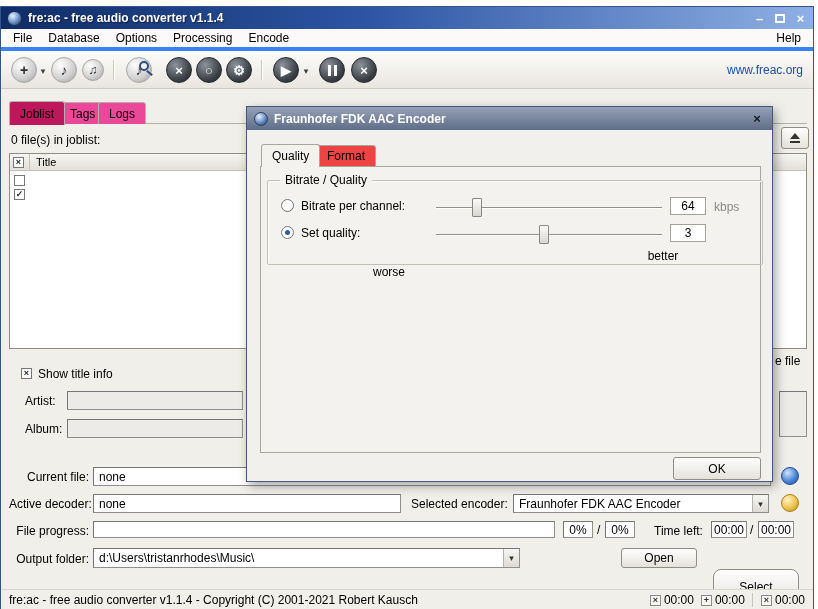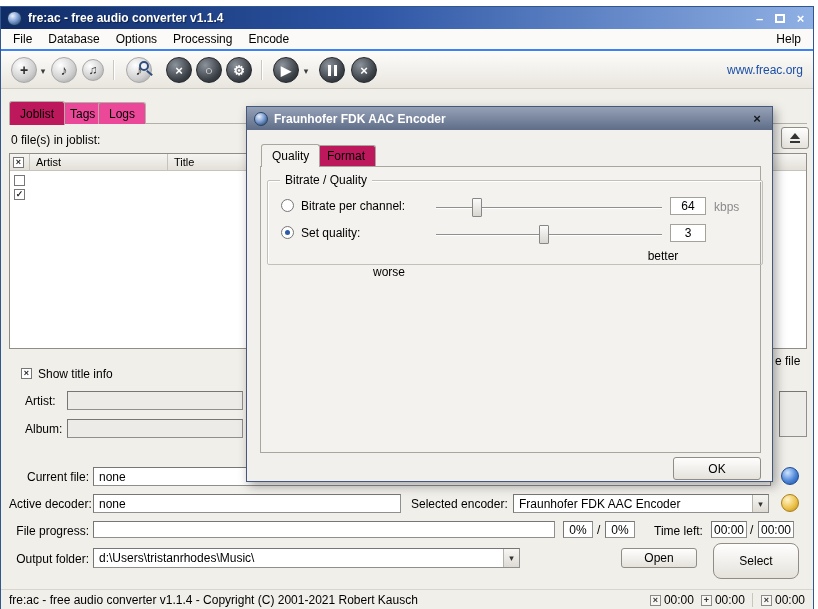--- a/index.html
+++ b/index.html
@@ -8,21 +8,21 @@
 
   
   .titlebar{position:absolute;top:0;left:0;right:0;height:22px;background:linear-gradient(to right,#102c66,#2d55a4 45%,#8fb0e4);display:flex;align-items:center;padding:0 6px;color:#fff;}
   .app-logo{width:15px;height:15px;border-radius:50%;background:radial-gradient(circle at 35% 30%,#eaf1fc,#7d9fd4 45%,#33567e 82%);border:1px solid #1c3458;margin-right:6px;flex:none;}
   .title-text{font-weight:bold;text-shadow:1px 1px 1px rgba(0,0,0,.45);white-space:nowrap;}
   .win-controls{margin-left:auto;display:flex;gap:9px;align-items:center;}
   .win-controls .wc{width:13px;text-align:center;font-weight:bold;font-size:13px;line-height:13px;}
   .maxbox{display:inline-block;width:10px;height:9px;border:2px solid #fff;}
 
   
-  .menubar{position:absolute;top:22px;left:0;right:0;height:22px;background:#fbfaf8;border-bottom:2px solid #3b82f6;display:flex;align-items:center;padding:0 4px;}
+  .menubar{position:absolute;top:22px;left:0;right:0;height:22px;background:#fbfaf8;border-bottom:4px solid #3b82f6;display:flex;align-items:center;padding:0 4px;}
   .menu-item{padding:3px 8px;white-space:nowrap;}
   .menu-help{margin-left:auto;padding:3px 8px;}
 
   
   .toolbar{position:absolute;top:44px;left:0;right:0;height:38px;background:linear-gradient(#fdfcfa,#e9e6df);border-bottom:1px solid #cfccc3;}
   .ticon{position:absolute;width:26px;height:26px;border-radius:50%;top:6px;display:flex;align-items:center;justify-content:center;font-weight:bold;}
   .ticon.light{background:radial-gradient(circle at 35% 30%,#ffffff,#cfcfcf 60%,#9b9b9b);color:#2e2e2e;border:1px solid #a8a8a8;font-size:14px;}
   .ticon.small{width:22px;height:22px;top:8px;font-size:12px;}
   .ticon.dark{background:radial-gradient(circle at 35% 30%,#8d939b,#3a3f46 65%,#22262b);border:1px solid #24282d;color:#fff;font-size:13px;}
   .drop{position:absolute;top:15px;font-size:9px;color:#3d3d3d;width:10px;text-align:center;}
@@ -66,21 +66,21 @@
   .tgroup.sep{border-left:1px solid #c9c6be;padding-left:8px;}
   .sicon{display:inline-block;width:11px;height:11px;border:1px solid #8a8a8a;background:#f7f6f3;font-size:9px;line-height:9px;text-align:center;color:#333;font-weight:bold;}
 
   
   .dialog{position:absolute;left:245px;top:99px;width:527px;height:376px;background:#f2f0ec;border:1px solid #45577a;box-shadow:3px 4px 10px rgba(0,0,0,.35);z-index:10;}
   .dlg-titlebar{position:absolute;top:0;left:0;right:0;height:23px;background:linear-gradient(#95a1b6,#5f6d88);display:flex;align-items:center;padding:0 7px;color:#fff;}
   .dlg-logo{width:14px;height:14px;border-radius:50%;background:radial-gradient(circle at 35% 30%,#eaf1fc,#7d9fd4 45%,#33567e 82%);border:1px solid #2b4465;margin-right:6px;flex:none;}
   .dlg-title{font-weight:bold;white-space:nowrap;}
   .dlg-close{margin-left:auto;color:#16181c;font-weight:bold;width:16px;text-align:center;font-size:13px;}
   .dlg-panel{position:absolute;left:13px;top:59px;width:501px;height:287px;border:1px solid #a9a69e;background:#f4f2ee;}
-  .dtab{position:absolute;height:21px;top:38px;display:flex;align-items:center;justify-content:center;border:1px solid #a9a69e;border-bottom:none;border-radius:3px 3px 0 0;background:#be185d;padding:0 10px;}
+  .dtab{position:absolute;height:21px;top:38px;display:flex;align-items:center;justify-content:center;border:1px solid #a9a69e;border-bottom:none;border-radius:3px 3px 0 0;background:#ef4444;padding:0 10px;}
   .dtab.active{top:37px;height:23px;background:#f4f2ee;z-index:2;}
   .groupbox{position:absolute;left:6px;top:13px;width:496px;height:85px;border:1px solid #c3c0b8;border-radius:2px;box-shadow:1px 1px 0 #fff inset;}
   .grouptitle{position:absolute;left:12px;top:-8px;background:#f4f2ee;padding:0 5px;white-space:nowrap;}
   .radio{position:absolute;width:13px;height:13px;border:1px solid #767676;border-radius:50%;background:#fff;}
   .radio.sel:after{content:"";position:absolute;left:3px;top:3px;width:5px;height:5px;border-radius:50%;background:#2d5aa8;}
   .slidertrack{position:absolute;height:2px;background:#8f8f8f;border-bottom:1px solid #fff;}
   .sliderthumb{position:absolute;width:10px;height:19px;background:linear-gradient(#fbfbfb,#d8d6d0);border:1px solid #878787;border-radius:1px;}
   .valbox{position:absolute;width:36px;height:18px;background:#fff;border:1px solid #a5a29a;display:flex;align-items:center;justify-content:center;}
   .gray{color:#8a8a8a;}
 </style>
@@ -159,21 +159,20 @@
   <span class="lbl" style="left:10px;top:126px;">0 file(s) in joblist:</span>
   <span class="btn" style="left:780px;top:120px;width:28px;height:22px;">
       <span class="ejglyph"></span>
     </span>
 
   <div class="jtable">
     <div class="thead">
       <span class="th" style="width:20px;padding:0 3px;">
           <span class="cb">×</span>
         </span>
-      <span class="th" style="width:138px;">Artist</span>
       <span class="th" style="flex:1;border-right:none;">Title</span>
     </div>
     <span class="cb" style="position:absolute;left:4px;top:21px;"></span>
     <span class="cb" style="position:absolute;left:4px;top:35px;">✓</span>
   </div>
 
   <span class="lbl" style="left:774px;top:347px;">e file</span>
   <span class="field disabled" style="left:778px;top:384px;width:28px;height:46px;"></span>
 
   <span class="cb" style="position:absolute;left:20px;top:361px;">×</span>
@@ -210,21 +209,21 @@
   <span class="field" style="left:710px;top:514px;width:36px;height:17px;justify-content:center;">00:00</span>
   <span class="lbl" style="left:749px;top:516px;">/</span>
   <span class="field" style="left:757px;top:514px;width:36px;height:17px;justify-content:center;">00:00</span>
 
   <span class="lbl r" style="left:8px;top:545px;">Output folder:</span>
   <span class="field combo" style="left:92px;top:541px;width:427px;height:20px;">
     <span>d:\Users\tristanrhodes\Music\</span>
     <span class="arrow">▾</span>
   </span>
   <span class="btn" style="left:620px;top:541px;width:76px;height:20px;">Open</span>
-  <span class="btn" style="left:712px;top:536px;width:86px;height:36px;border-radius:8px;">Select</span>
+  <span class="btn" style="left:712px;top:562px;width:86px;height:36px;border-radius:8px;">Select</span>
 
   <div class="statusbar">
     <span>fre:ac - free audio converter v1.1.4 - Copyright (C) 2001-2021 Robert Kausch</span>
     <span class="status-times">
       <span class="tgroup">
         <span class="sicon">×</span>
         <span>00:00</span>
       </span>
       <span class="tgroup">
         <span class="sicon">+</span>

